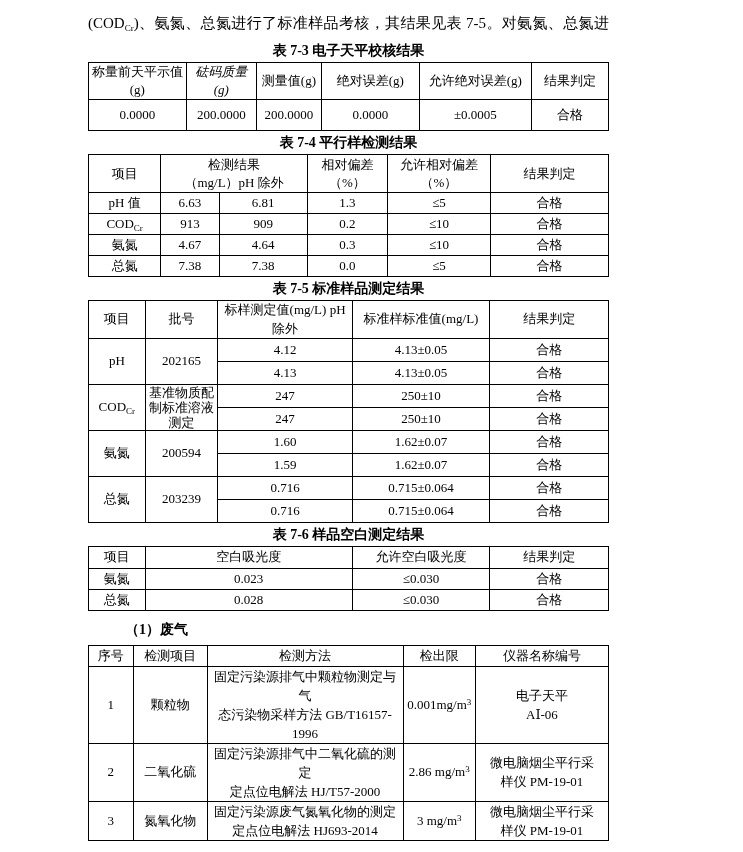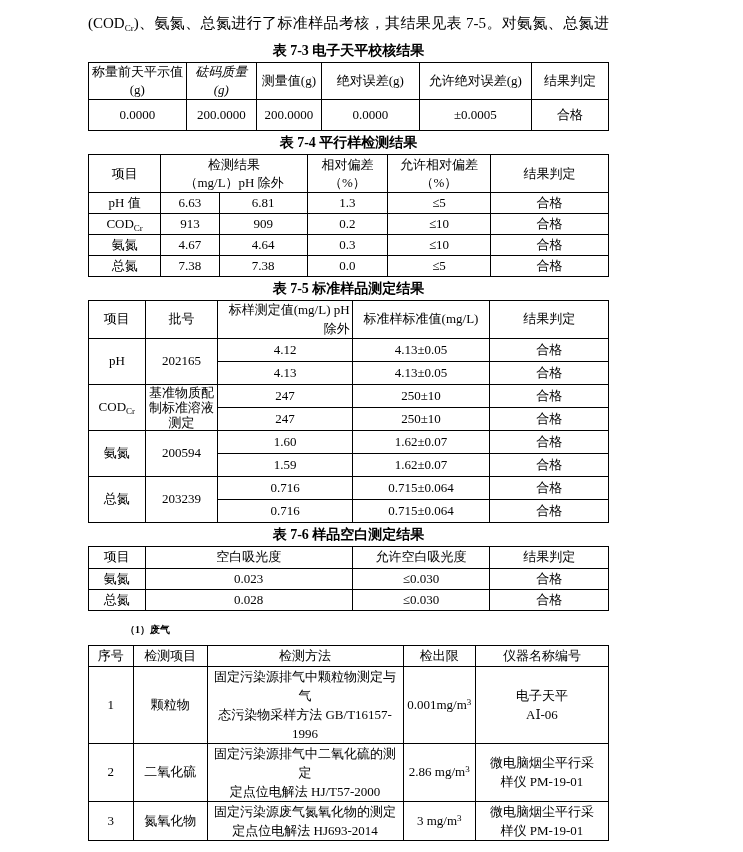--- a/index.html
+++ b/index.html
@@ -22,21 +22,21 @@
     border:1px solid #000;text-align:center;vertical-align:middle;
     font-weight:normal;font-size:13px;padding:0 2px;line-height:1.4;
     overflow:hidden;
   }
   td div{line-height:19px;}
   .section-heading{
     font-size:17px;font-weight:bold;margin:14px 0 0 0;
     padding-left:15px;line-height:24px;
   }
   .sub-heading{
-    font-size:10px;font-weight:bold;margin:10px 0 6px 0;
+    font-size:14px;font-weight:bold;margin:10px 0 6px 0;
     padding-left:37px;line-height:18px;
   }
 </style>
 </head>
 <body>
 
 <div class="page">
 
   <p class="para">
     <span class="line justified"><span>(COD</span><sub>Cr</sub><span>)、氨氮、总氮进行了标准样品考核，其结果见表 7-5。对氨氮、总氮进</span></span>
@@ -144,21 +144,21 @@
         <col style="width: 10.9%;">
         <col style="width: 14%;">
         <col style="width: 25.8%;">
         <col style="width: 26.5%;">
         <col style="width: 22.8%;">
       </colgroup>
       <thead>
         <tr>
           <th style="height: 23px;">项目</th>
           <th style="height: 23px;">批号</th>
-          <th style="height: 23px; text-align: right;">标样测定值(mg/L) pH 除外</th>
+          <th style="height: 23px;">标样测定值(mg/L) pH 除外</th>
           <th style="height: 23px;">标准样标准值(mg/L)</th>
           <th style="height: 23px;">结果判定</th>
         </tr>
       </thead>
       <tbody>
         <tr>
           <td rowspan="2" style="height: 22px;">pH</td>
           <td rowspan="2" style="height: 22px;">202165</td>
           <td style="height: 22px;">4.12</td>
           <td style="height: 22px;">4.13±0.05</td>

